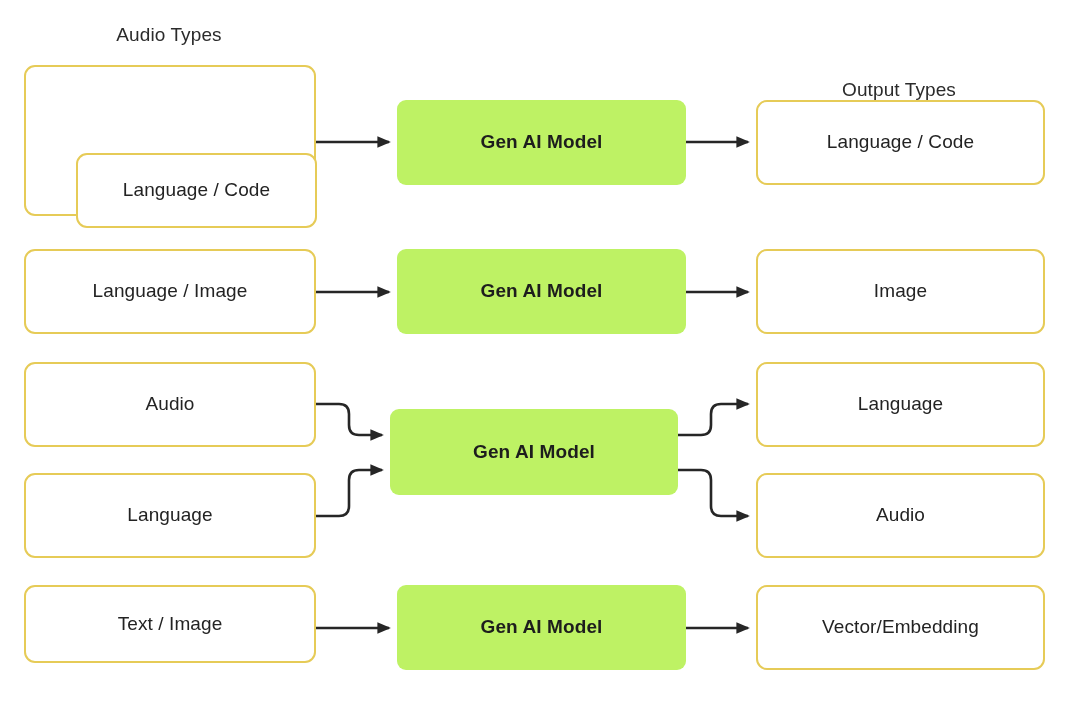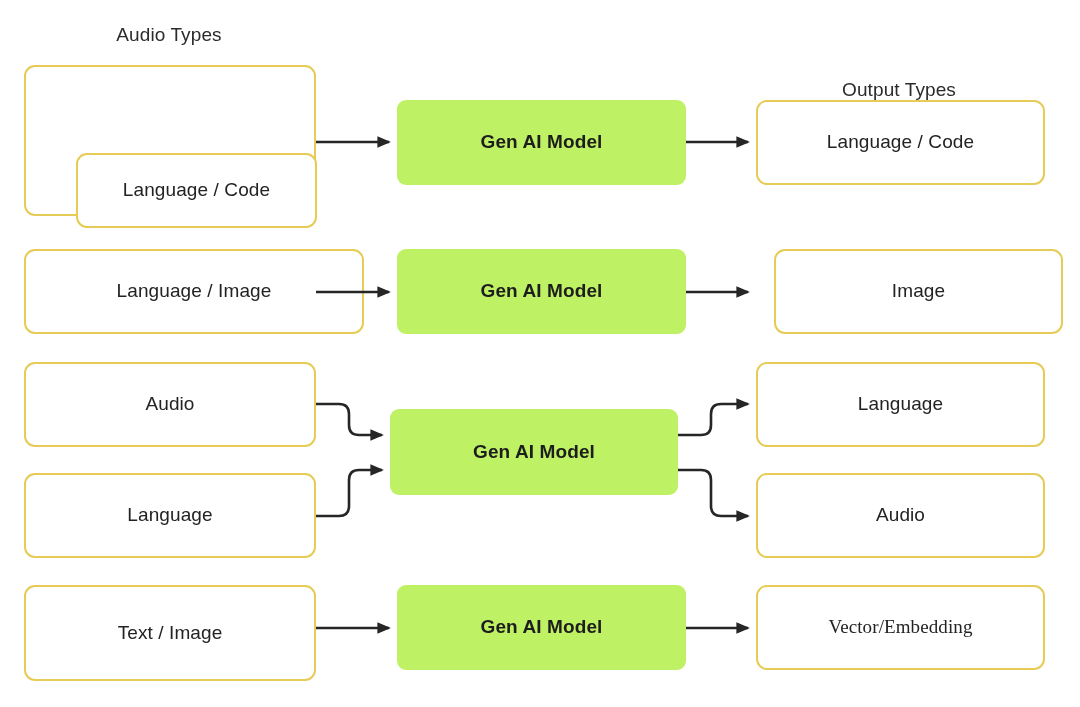--- a/index.html
+++ b/index.html
@@ -72,35 +72,35 @@
     position: absolute;
     left: 24px; top: 178px; width: 292px;
     text-align: center;
   }
 
   
   #model-1 { left: 397px; top: 100px; width: 289px; height: 85px; }
   #out-1   { left: 756px; top: 100px; width: 289px; height: 85px; }
 
   
-  #in-2    { left: 24px;  top: 249px; width: 340px; height: 85px; }
+  #in-2    { left: 24px;  top: 249px; width: 292px; height: 85px; }
   #model-2 { left: 397px; top: 249px; width: 289px; height: 85px; }
-  #out-2   { left: 756px; top: 249px; width: 289px; height: 85px; margin-left: 18px; }
+  #out-2   { left: 756px; top: 249px; width: 289px; height: 85px; }
 
   
   #in-3a   { left: 24px;  top: 362px; width: 292px; height: 85px; }
   #in-3b   { left: 24px;  top: 473px; width: 292px; height: 85px; }
   #model-3 { left: 390px; top: 409px; width: 288px; height: 86px; }
   #out-3a  { left: 756px; top: 362px; width: 289px; height: 85px; }
   #out-3b  { left: 756px; top: 473px; width: 289px; height: 85px; }
 
   
-  #in-4    { left: 24px;  top: 585px; width: 292px; height: 96px; }
+  #in-4    { left: 24px;  top: 585px; width: 292px; height: 78px; }
   #model-4 { left: 397px; top: 585px; width: 289px; height: 85px; }
-  #out-4   { left: 756px; top: 585px; width: 289px; height: 85px; font-family: Liberation Serif, serif; }
+  #out-4   { left: 756px; top: 585px; width: 289px; height: 85px; }
 
   
   #connectors {
     position: absolute;
     left: 0; top: 0;
     width: 1080px; height: 707px;
     pointer-events: none;
   }
   .conn {
     fill: none;

